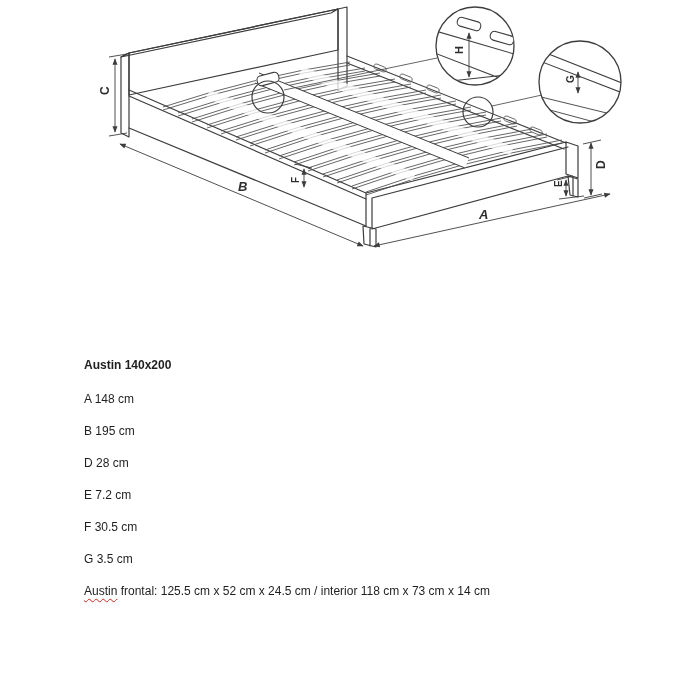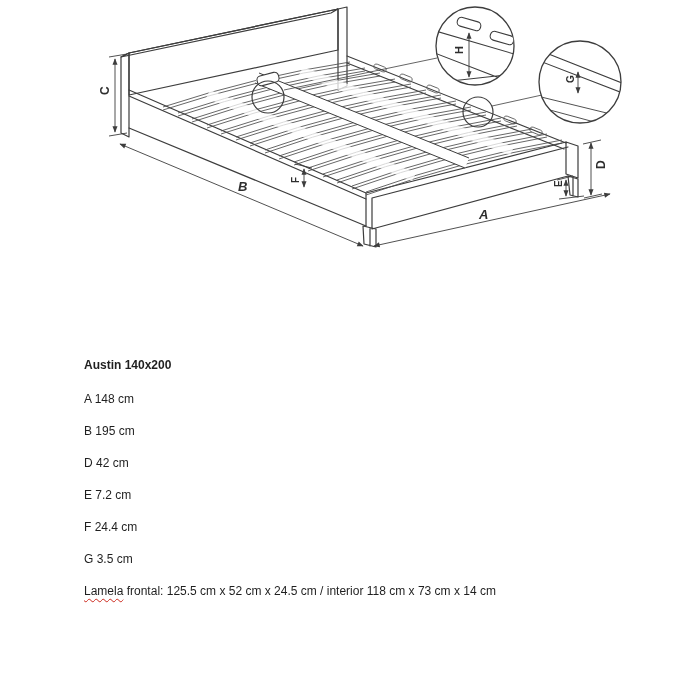--- a/index.html
+++ b/index.html
@@ -130,20 +130,20 @@
       <text x="479" y="219" font-size="13" font-style="italic">A</text>
       <text x="601" y="173" font-size="12" transform="rotate(-90 601 169)">D</text>
       <text x="558" y="191" font-size="10" transform="rotate(-90 558 187)">E</text>
     </svg>
   </div>
 
   <div class="specs">
     <p class="title">Austin 140x200</p>
     <p>A 148 cm</p>
     <p>B 195 cm</p>
-    <p>D 42 cm</p>
+    <p>D 28 cm</p>
     <p>E 7.2 cm</p>
-    <p>F 24.4 cm</p>
+    <p>F 30.5 cm</p>
     <p>G 3.5 cm</p>
-    <p><span class="misspelled">Lamela</span><span> frontal: 125.5 cm x 52 cm x 24.5 cm / interior 118 cm x 73 cm x 14 cm</span></p>
+    <p><span class="misspelled">Austin</span><span> frontal: 125.5 cm x 52 cm x 24.5 cm / interior 118 cm x 73 cm x 14 cm</span></p>
   </div>
 
 </div>
 
 </body></html>

